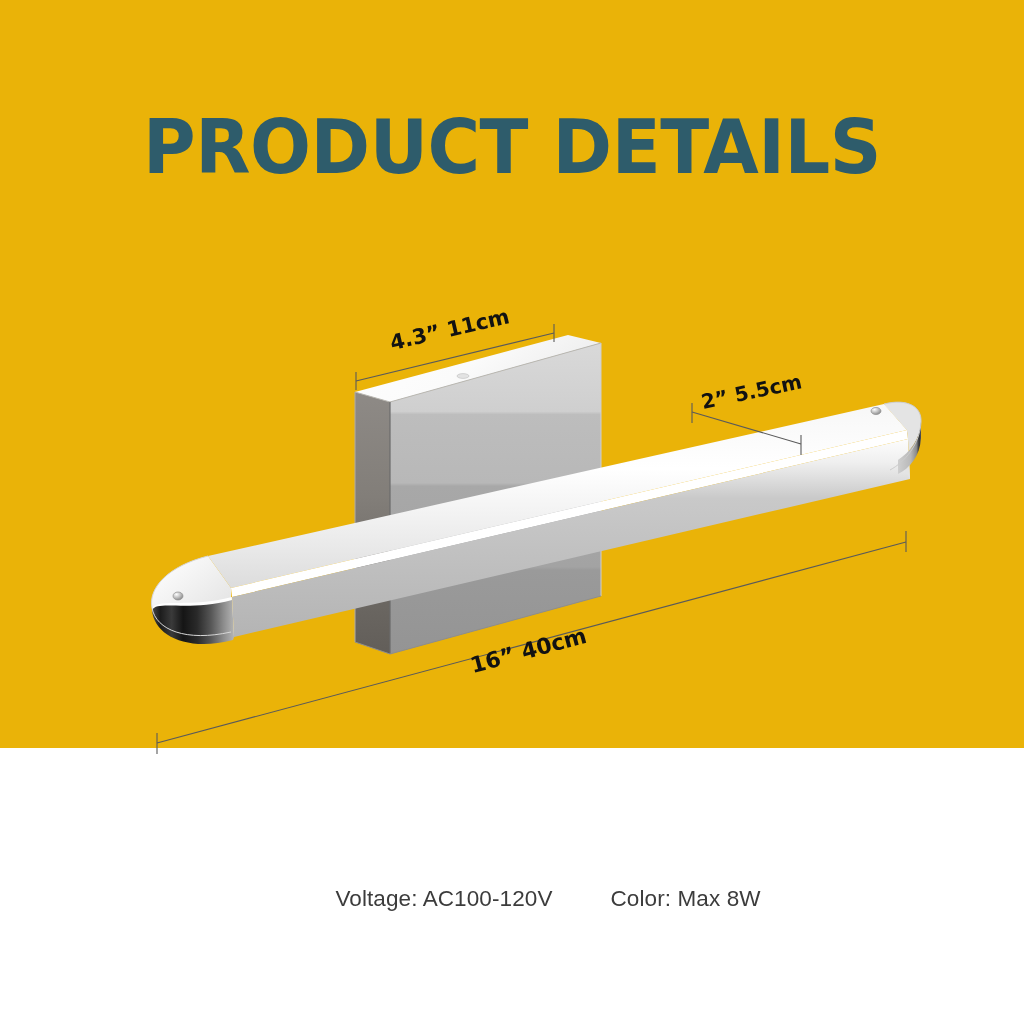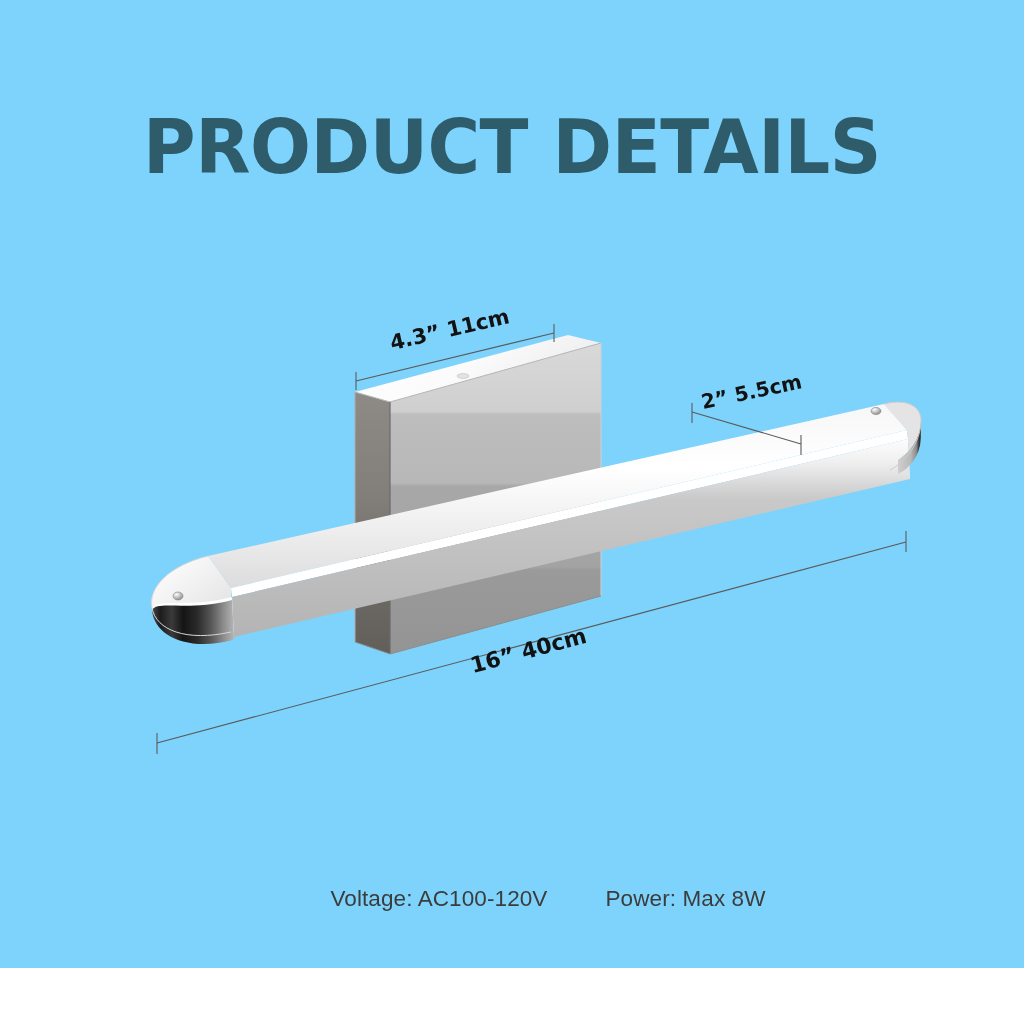--- a/index.html
+++ b/index.html
@@ -4,22 +4,22 @@
 <style>
   * { margin:0; padding:0; box-sizing:border-box; }
   html, body {
     width:1024px; height:1024px;
     background:#ffffff;
     font-family:"Liberation Sans", sans-serif;
     overflow:hidden;
   }
   #page {
     position:relative;
-    width:1024px; height:968px;
-    background:#7dd3fc;
+    width:1024px; height:748px;
+    background:#eab308;
   }
 
   
   #title {
     position:absolute;
     left:0; top:104px;
     width:1024px;
     text-align:center;
     font-size:74px;
     font-weight:800;
@@ -213,16 +213,16 @@
   </div>
 
   <div class="dim-label" id="dim-width-label">4.3”  11cm</div>
 
   <div class="dim-label" id="dim-depth-label">2”  5.5cm</div>
 
   <div class="dim-label" id="dim-length-label">16”  40cm</div>
 
   <div id="specs">
     <span class="spec-item">Voltage: AC100-120V</span>
-    <span class="spec-item">Power: Max 8W</span>
+    <span class="spec-item">Color: Max 8W</span>
   </div>
 
 </div>
 
 </body></html>

